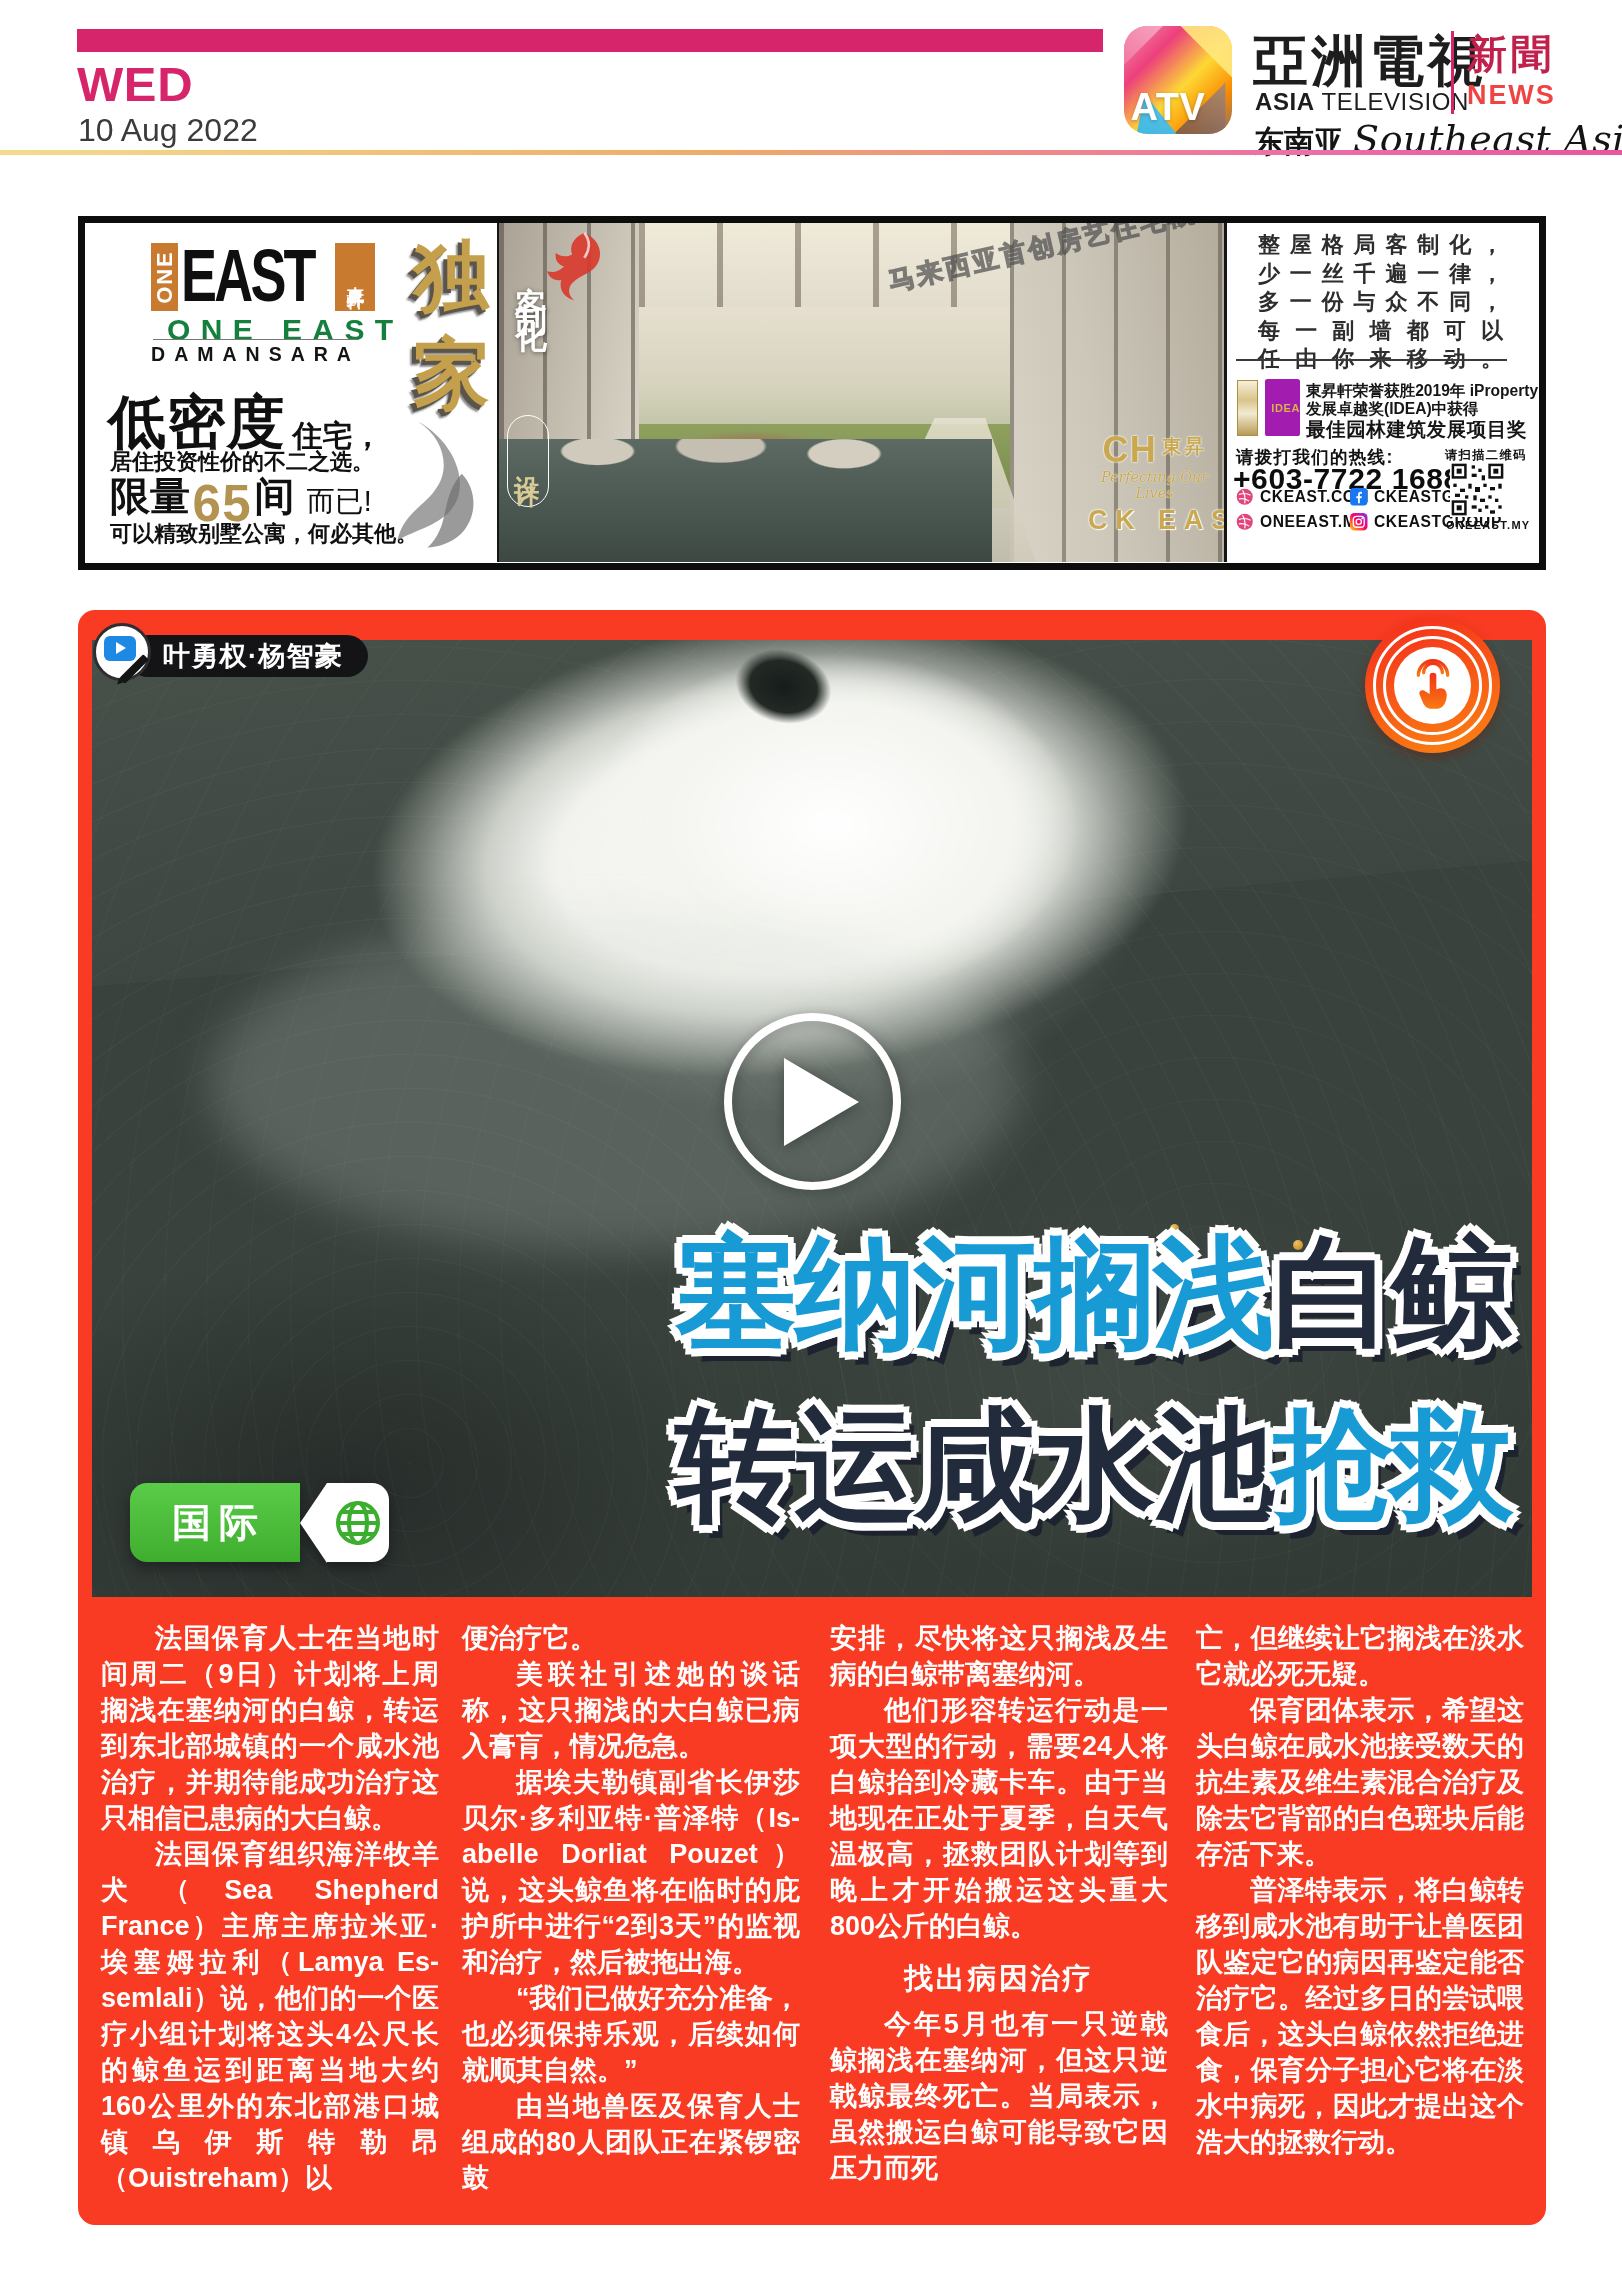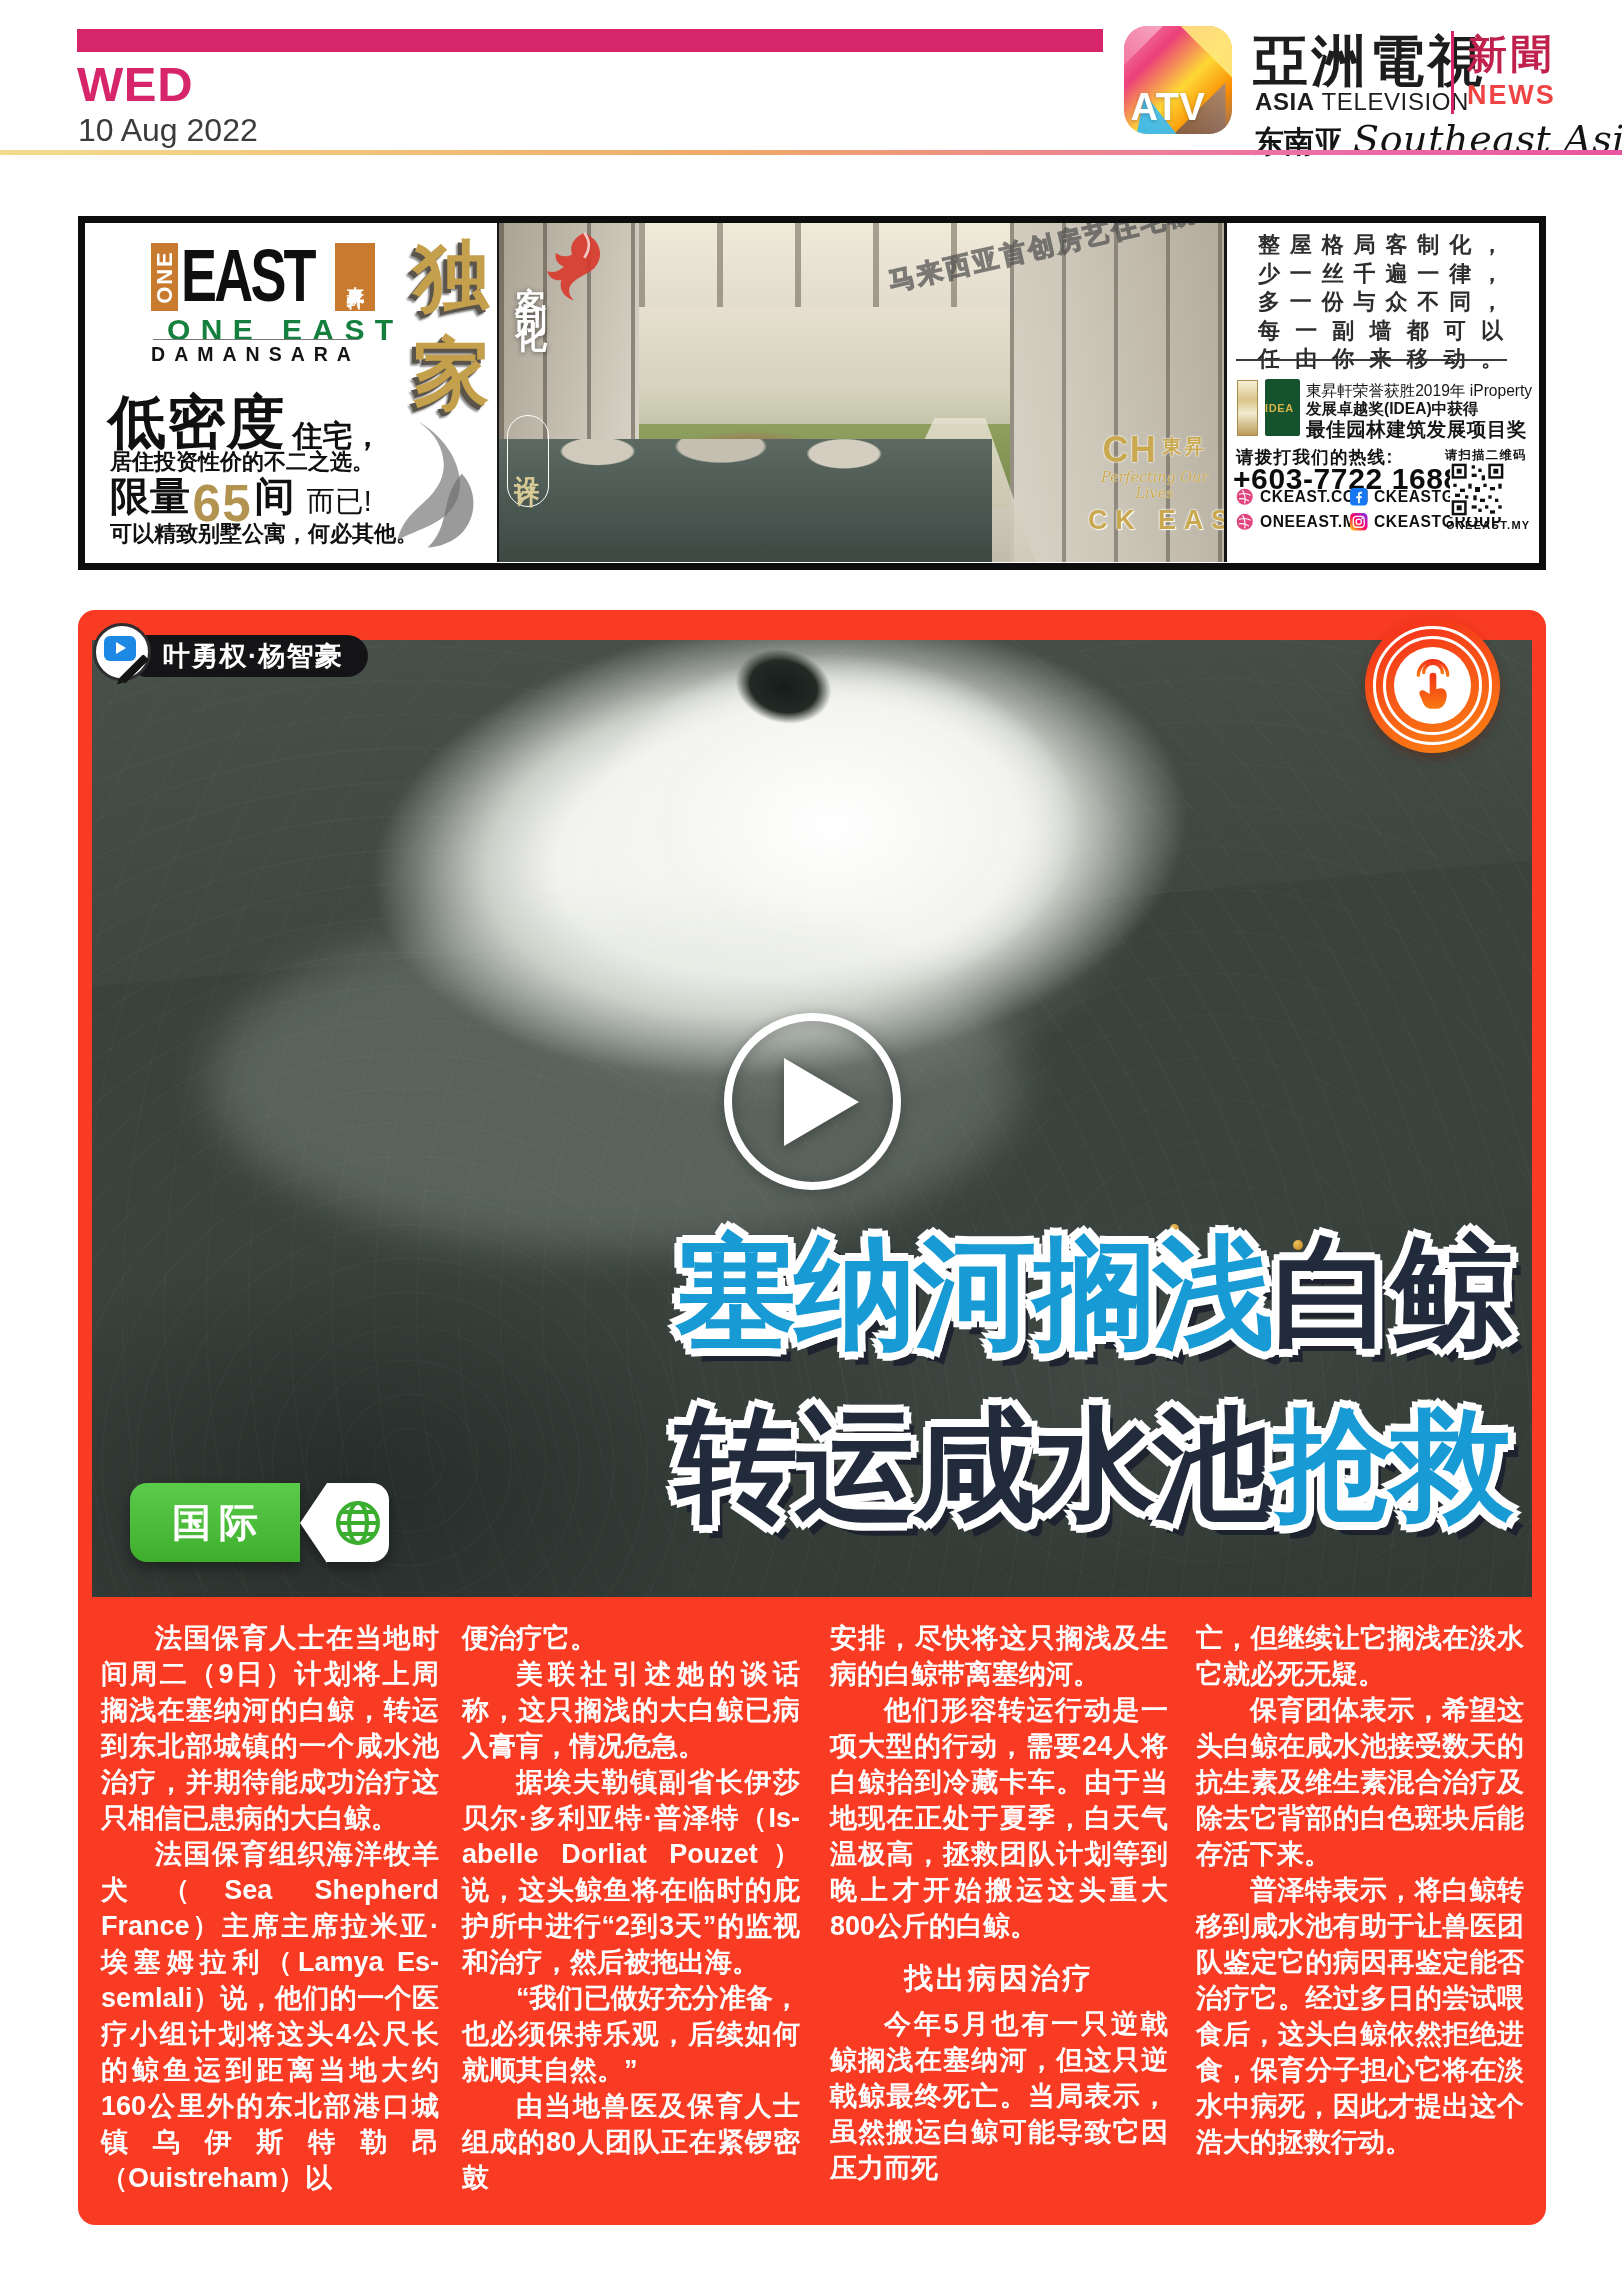--- a/index.html
+++ b/index.html
@@ -99,25 +99,25 @@
   .ck-script { font-family:"DejaVu Serif","Liberation Serif",serif; font-style:italic; font-size:14.3px; margin-top:1.3px;
     text-shadow:0 0 1.3px #fff; }
   .ck-name { font-size:27px; font-weight:800; letter-spacing:7.8px; margin-top:3.9px; white-space:nowrap;
     text-shadow:0 0 1.9px #fff,0 0 2.6px #fff,1.3px 1.3px 0 rgba(255,255,255,.8); }
 
   .r-lines { left:1258px; top:231px; width:245px; }
   .r-lines div { font-size:22px; font-weight:600; color:#2d2d2d; line-height:28.6px; text-align:justify; text-align-last:justify; }
   .r-rule { left:1236px; top:359px; width:271px; height:1.9px; background:#3a3a3a; }
   .award-b1 { left:1237px; top:380px; width:21px; height:56px; border:0.6px solid #a98e4a;
     background:linear-gradient(180deg,#f7f0d8 0%,#d9c48a 35%,#f2ead0 60%,#b99b55 100%); }
-  .award-b2 { left:1265px; top:379px; width:35px; height:57px; background:#14532d; border-radius:2.6px;
-    display:flex; align-items:center; justify-content:flex-start; }
+  .award-b2 { left:1265px; top:379px; width:35px; height:57px; background:#a21caf; border-radius:2.6px;
+    display:flex; align-items:center; justify-content:flex-end; }
   .award-b2 span { color:#d8b24a; font-size:11px; font-weight:800; letter-spacing:0.6px; }
   .award-text { left:1306px; top:382px; width:224px; color:#161616; }
-  .award-text .a1 { font-size:15.6px; font-weight:400; line-height:18px; white-space:nowrap; }
+  .award-text .a1 { font-size:15.6px; font-weight:700; line-height:18px; white-space:nowrap; }
   .award-text .a2 { font-size:15.6px; font-weight:600; line-height:18px; white-space:nowrap; }
   .award-text .a3 { font-size:19.5px; font-weight:800; line-height:22px; white-space:nowrap; letter-spacing:0.6px; }
   .hotline { left:1236px; top:445px; font-size:17.5px; font-weight:800; color:#111; letter-spacing:1.3px; }
   .phone { left:1233px; top:462px; font-size:30px; font-weight:800; color:#0d0d0d; letter-spacing:0.6px; white-space:nowrap; }
   .soc { display:flex; align-items:center; gap:6.5px; }
   .soc svg { width:17.5px; height:17.5px; }
   .soc span { font-size:15.6px; font-weight:700; color:#101010; letter-spacing:0.6px; white-space:nowrap; }
   .soc1 { left:1236px; top:488px; } .soc2 { left:1350px; top:488px; }
   .soc3 { left:1236px; top:513px; } .soc4 { left:1350px; top:513px; }
   .qr-label { left:1445px; top:447px; font-size:12.3px; font-weight:600; color:#111; letter-spacing:1.3px; }

